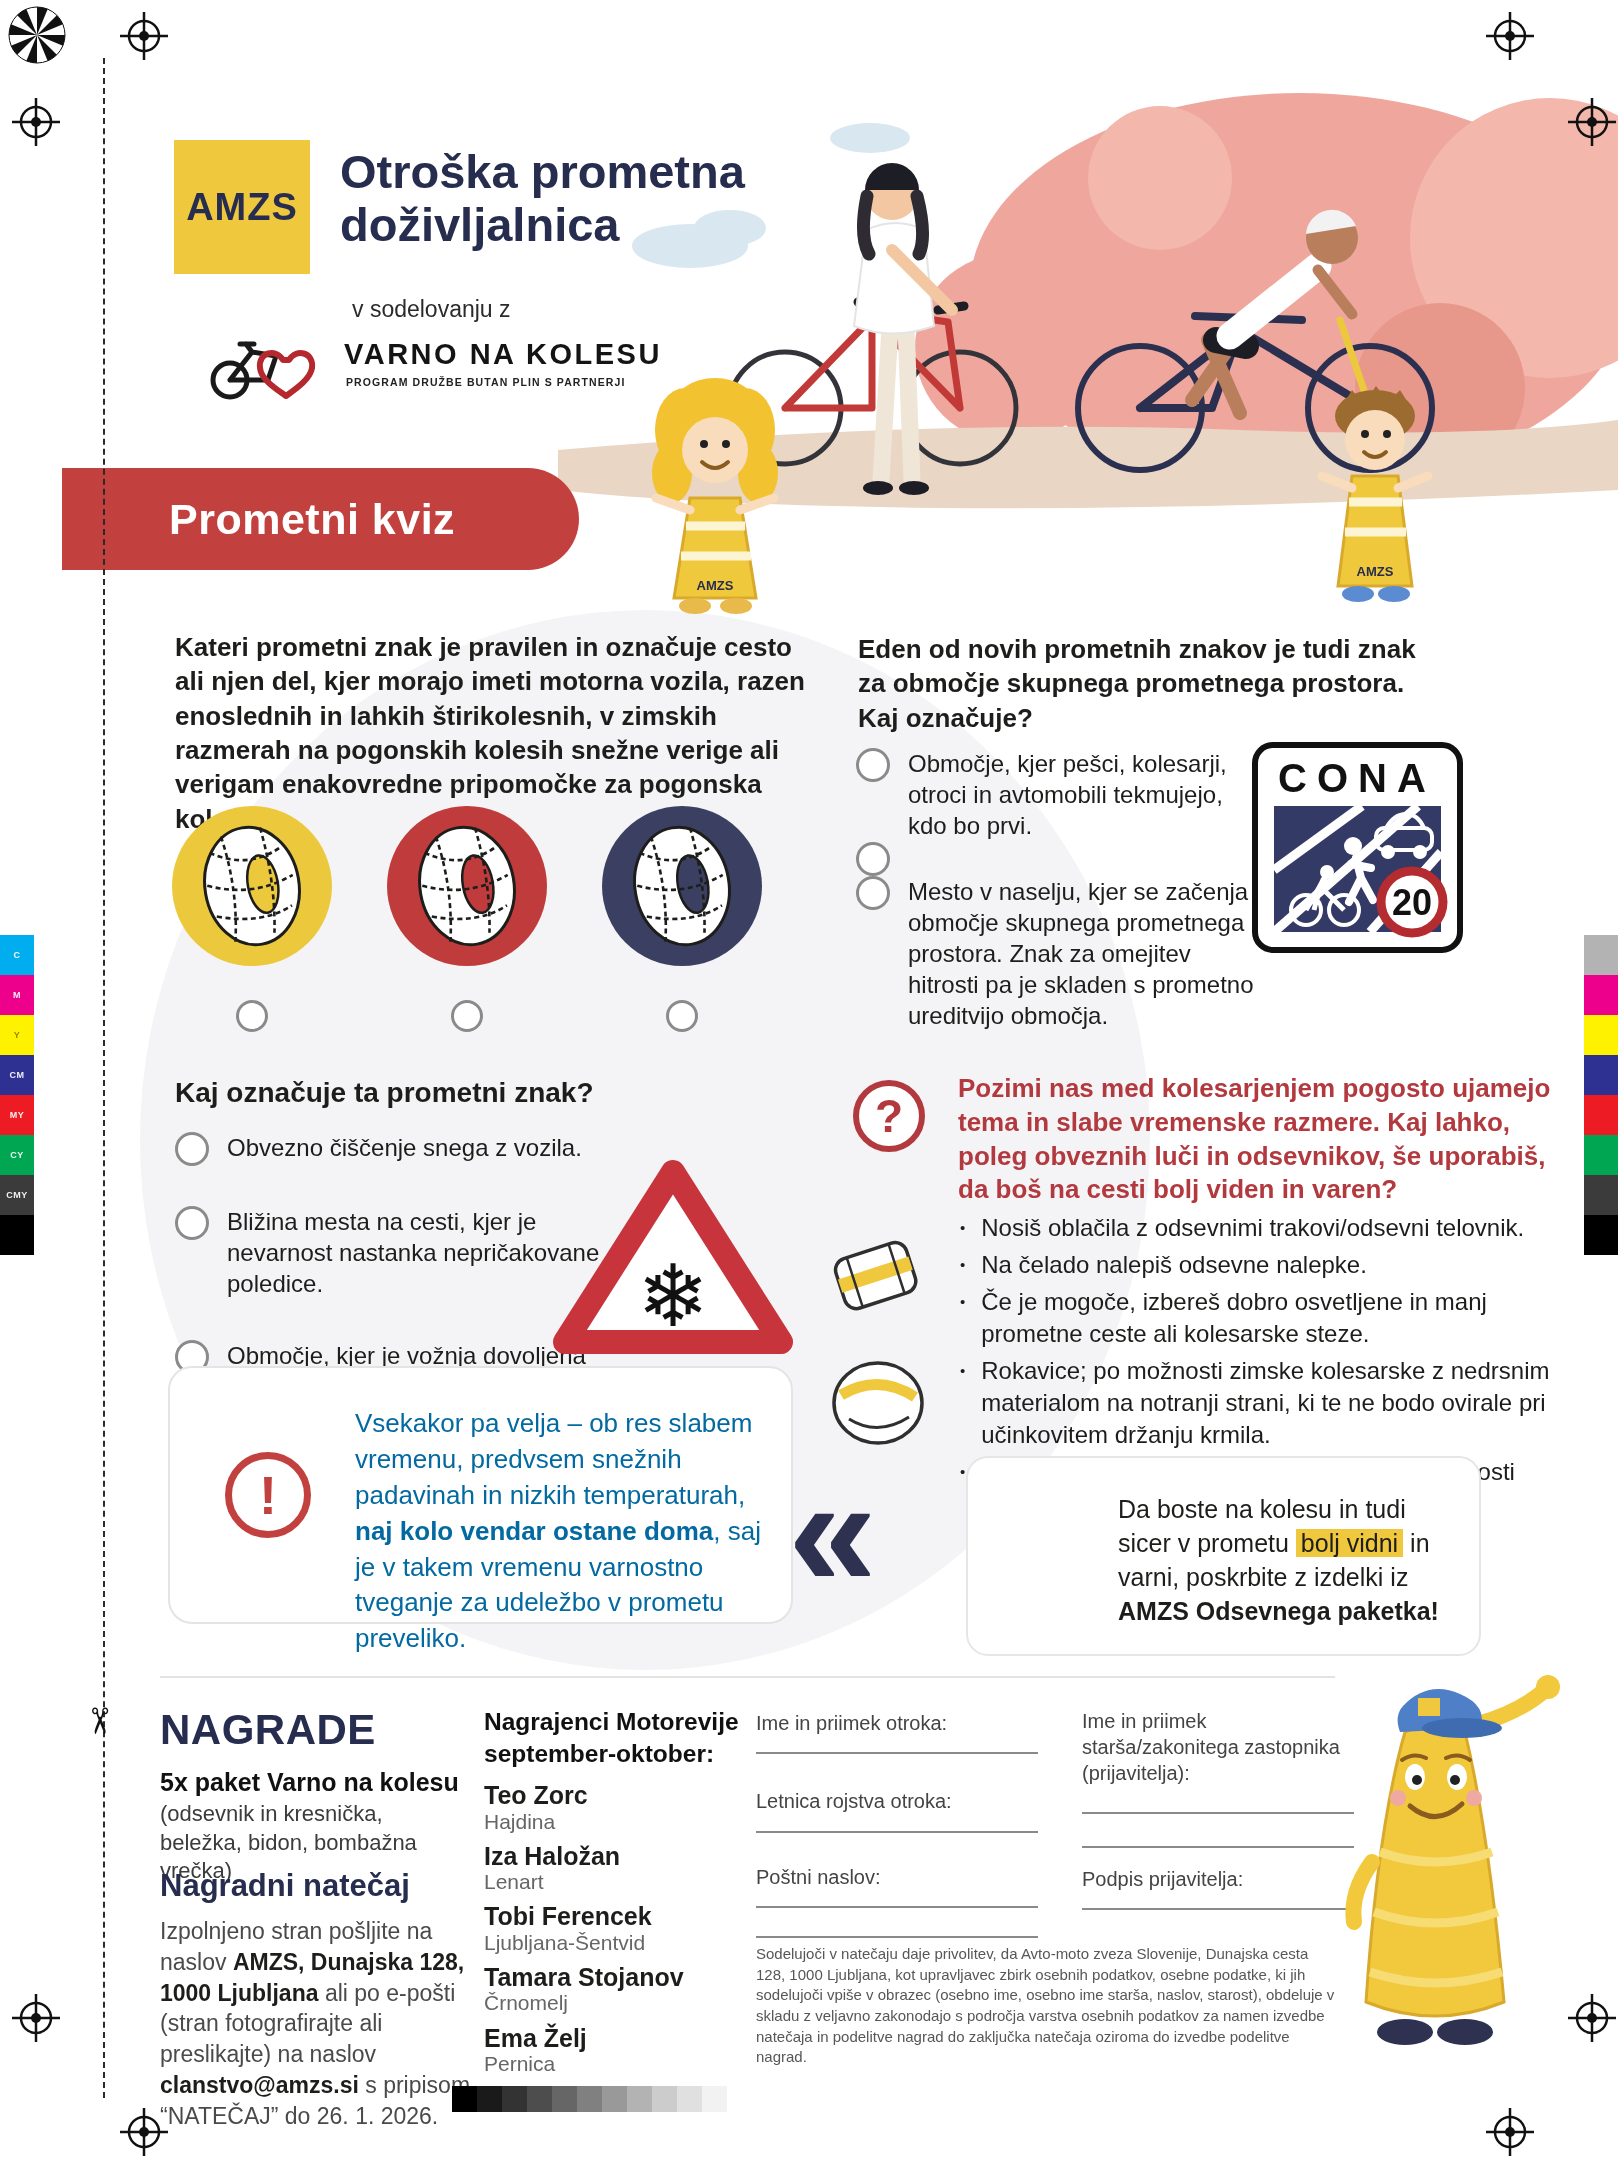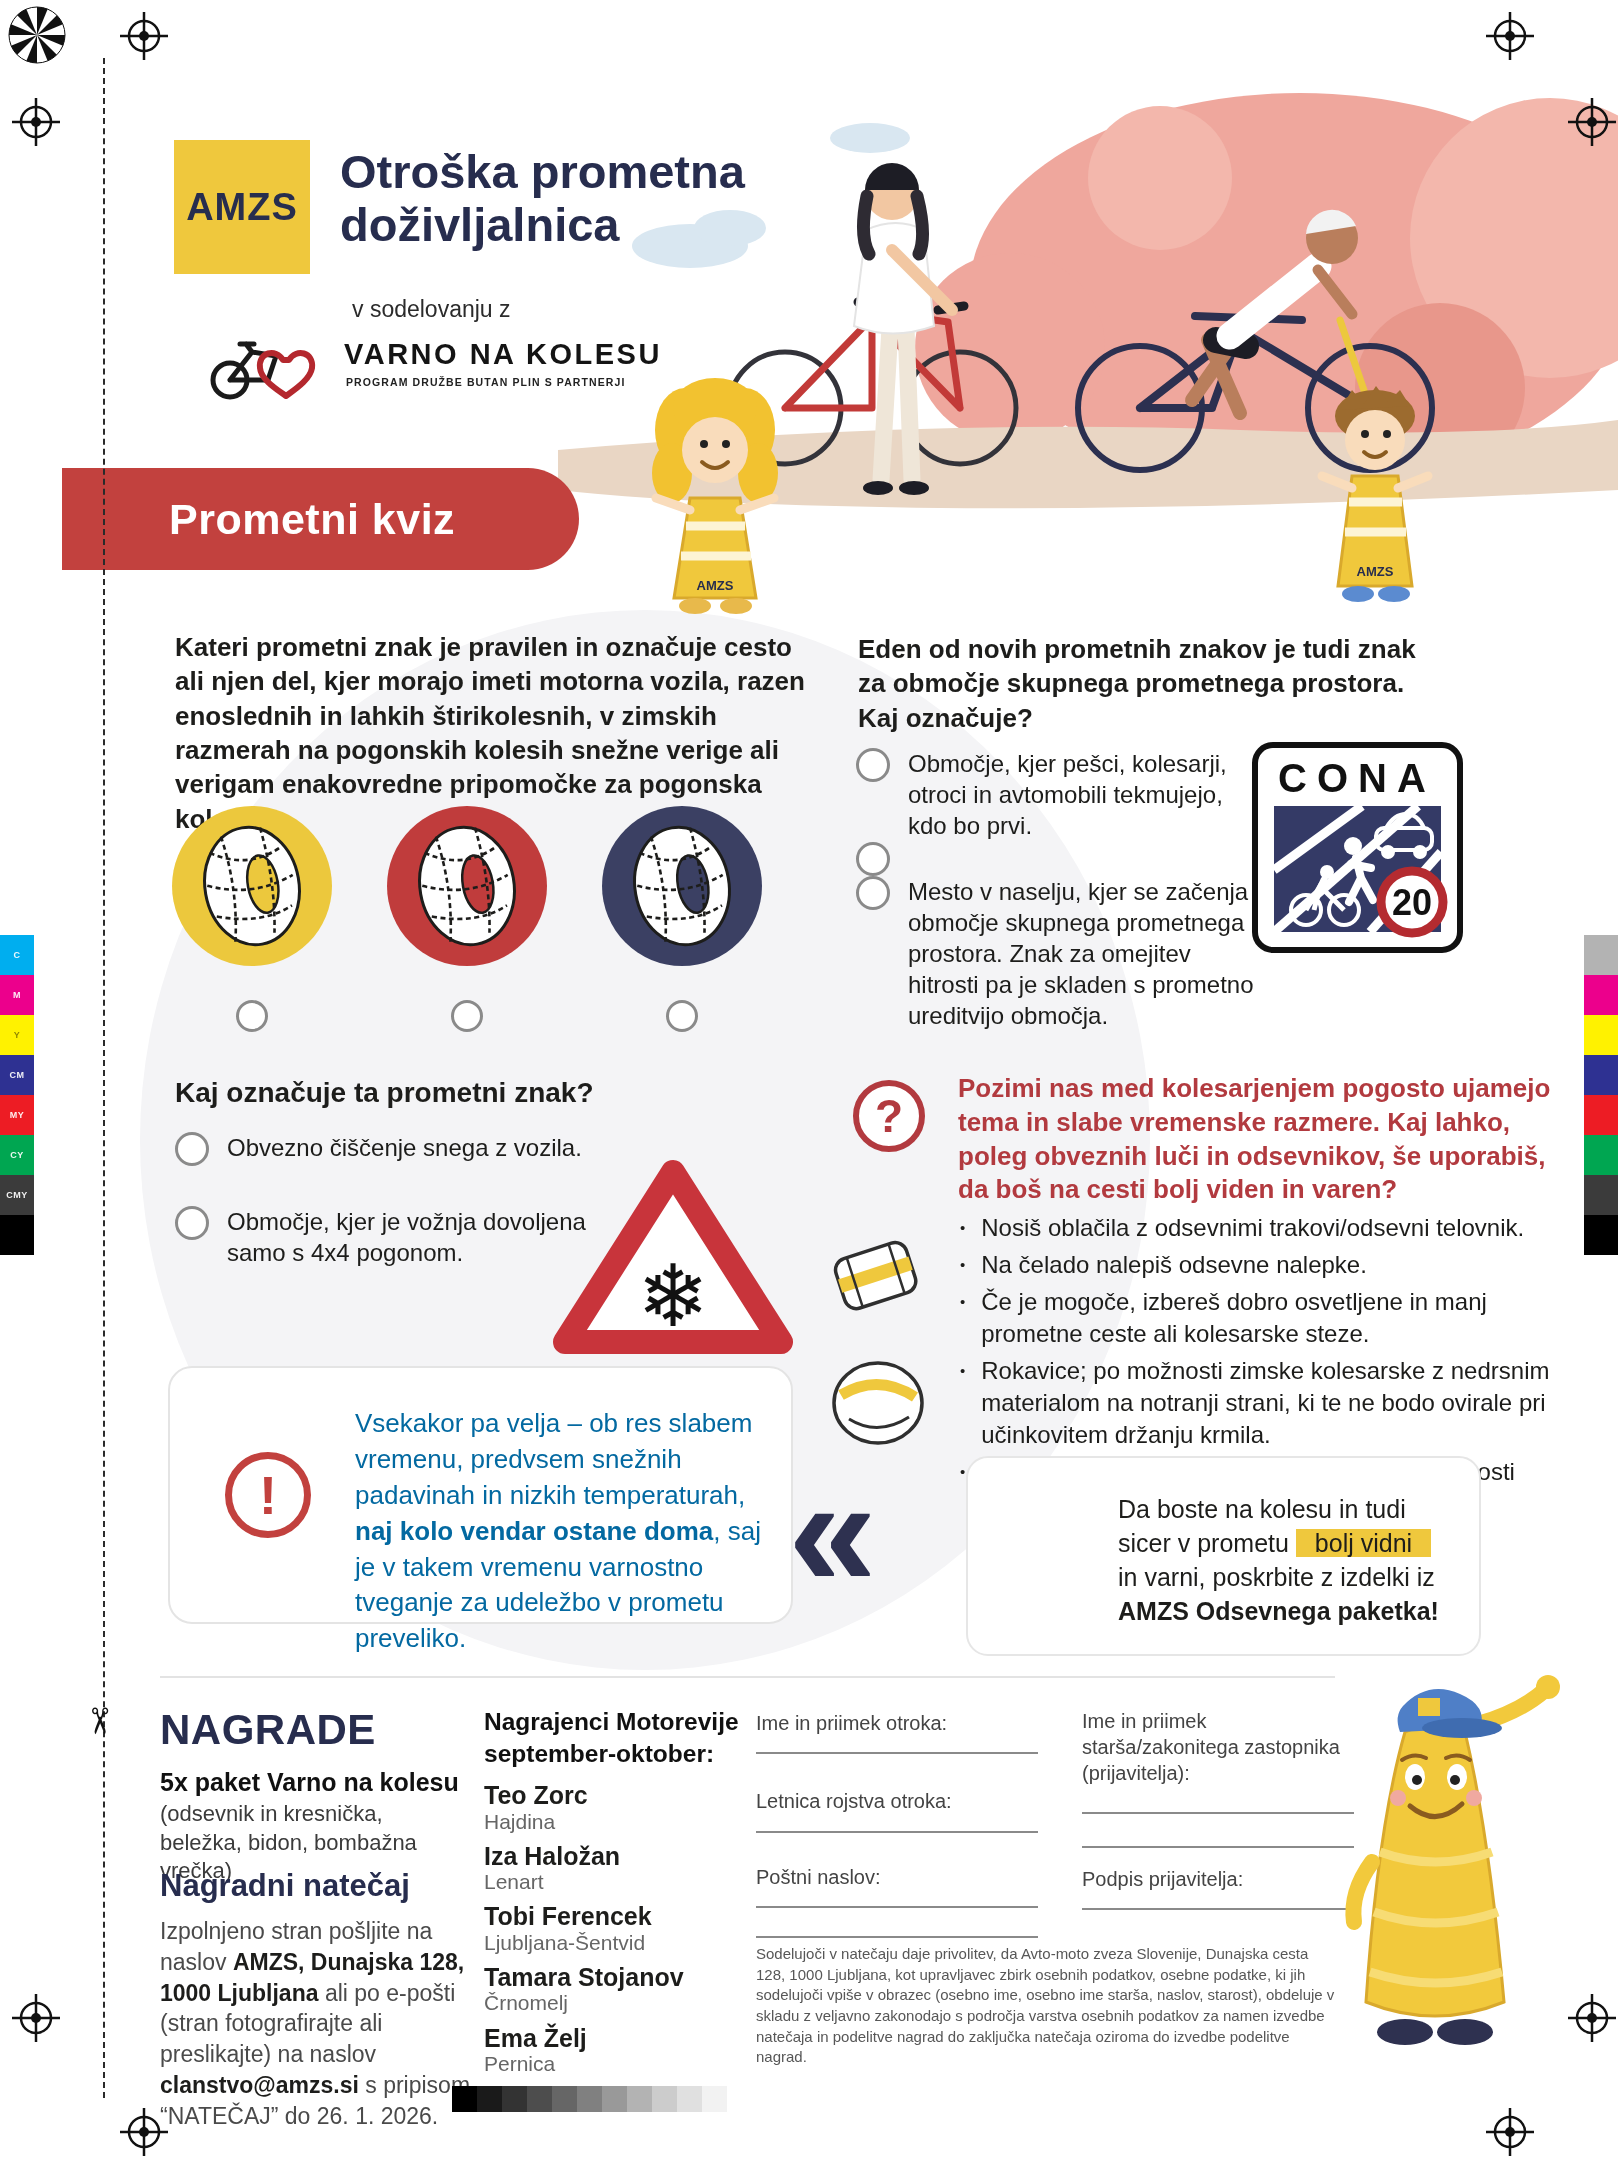--- a/index.html
+++ b/index.html
@@ -51,21 +51,21 @@
   .bullets{z-index:2}
   .bullets .b{display:flex;align-items:flex-start;margin-bottom:5px}
   .bullets .b:before{content:"•";font-size:15px;line-height:32px;margin:0 16px 0 2px;color:#1d1d1b}
   .bullets p{font-size:24px;line-height:1.33;color:#1d1d1b}
 
   .wbox{background:#fff;border:2px solid #e4e4e4;border-radius:24px;z-index:2}
   .wbox .wtext{font-size:26px;line-height:1.38;color:#0369a1}
   .chev{font-size:160px;font-weight:800;color:#2e3150;line-height:1;z-index:2}
   .pbox{background:#fff;border:2px solid #e6e6e6;border-radius:22px;z-index:2}
   .pbox .ptext{font-size:25px;line-height:1.36;color:#1d1d1b}
-  .hl{padding:0 19px}
+  .hl{padding:0 5px}
 
   
   .divider{height:2px;background:#e3e3e3;z-index:2}
   .f-title{font-size:42px;font-weight:800;letter-spacing:.5px;color:#272d4e;z-index:2}
   .f-sub{font-size:25px;font-weight:700;color:#111;z-index:2}
   .f-detail{font-size:22px;color:#3b3b3b;line-height:1.3;z-index:2}
   .f-h2{font-size:31px;font-weight:800;color:#272d4e;z-index:2}
   .f-par{font-size:23px;line-height:1.34;color:#4a4a4a;z-index:2}
   .f-par b{color:#1d1d1b}
   .w-title{font-size:24.5px;font-weight:800;color:#111;line-height:1.3;z-index:2}
@@ -375,20 +375,24 @@
     <circle cx="162" cy="162" r="31" fill="#ffffff" stroke="#b42b30" stroke-width="9"></circle>
     <text x="162" y="175" text-anchor="middle" font-size="36" font-weight="bold" fill="#111">20</text>
   </svg>
 
   <div class="abs qhead" style="left:175px;top:1075px;width:500px;font-size:28px">Kaj označuje ta prometni znak?</div>
 
   <div class="abs opt-col" style="left:175px;top:1132px;width:470px;gap:40px">
     <div class="opt">
       <span class="radio r34"></span>
       <p>Obvezno čiščenje snega z vozila.</p>
+    </div>
+    <div class="opt">
+      <span class="radio r34"></span>
+      <p>Bližina mesta na cesti, kjer je nevarnost nastanka nepričakovane poledice.</p>
     </div>
     <div class="opt">
       <span class="radio r34"></span>
       <p>Območje, kjer je vožnja dovoljena samo s 4x4 pogonom.</p>
     </div>
   </div>
 
   <svg class="abs" style="left:548px;top:1148px;z-index:2" width="250" height="210" viewBox="0 0 250 210">
     <polygon points="125,24 233,194 17,194" fill="#ffffff" stroke="#c8343b" stroke-width="24" stroke-linejoin="round"></polygon>
     <text x="125" y="178" text-anchor="middle" font-size="86" fill="#111">❄</text>

